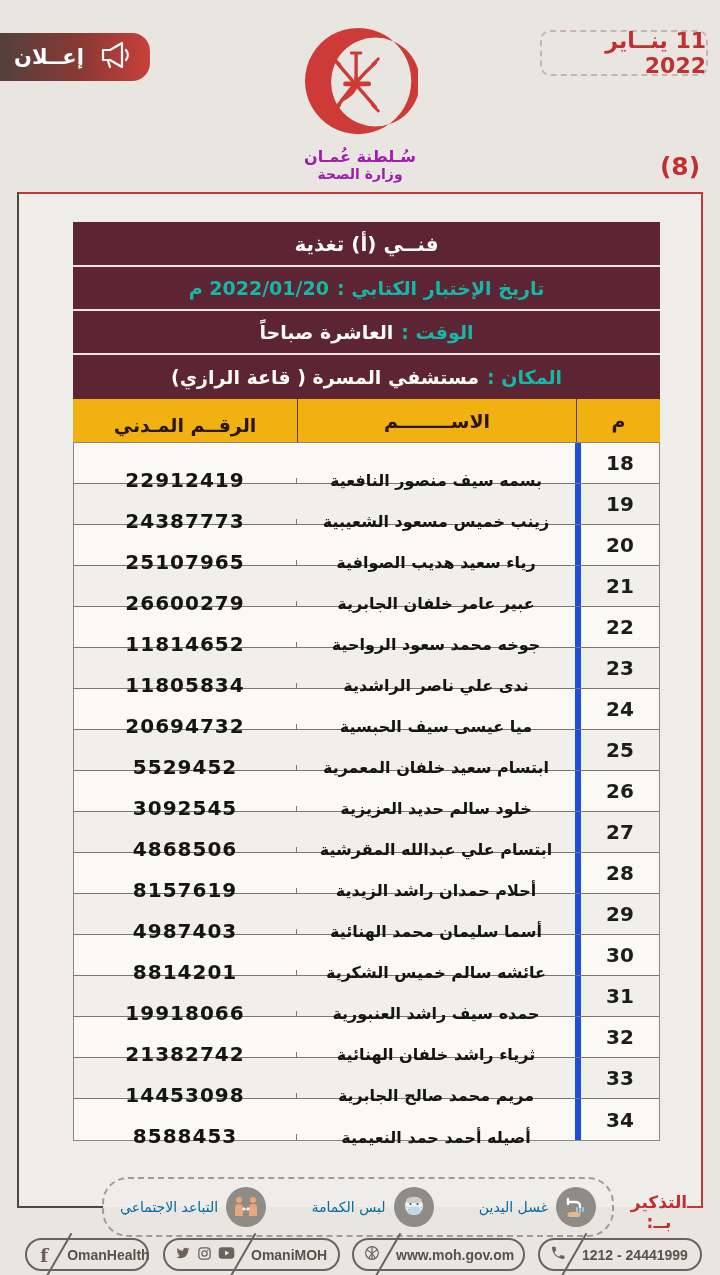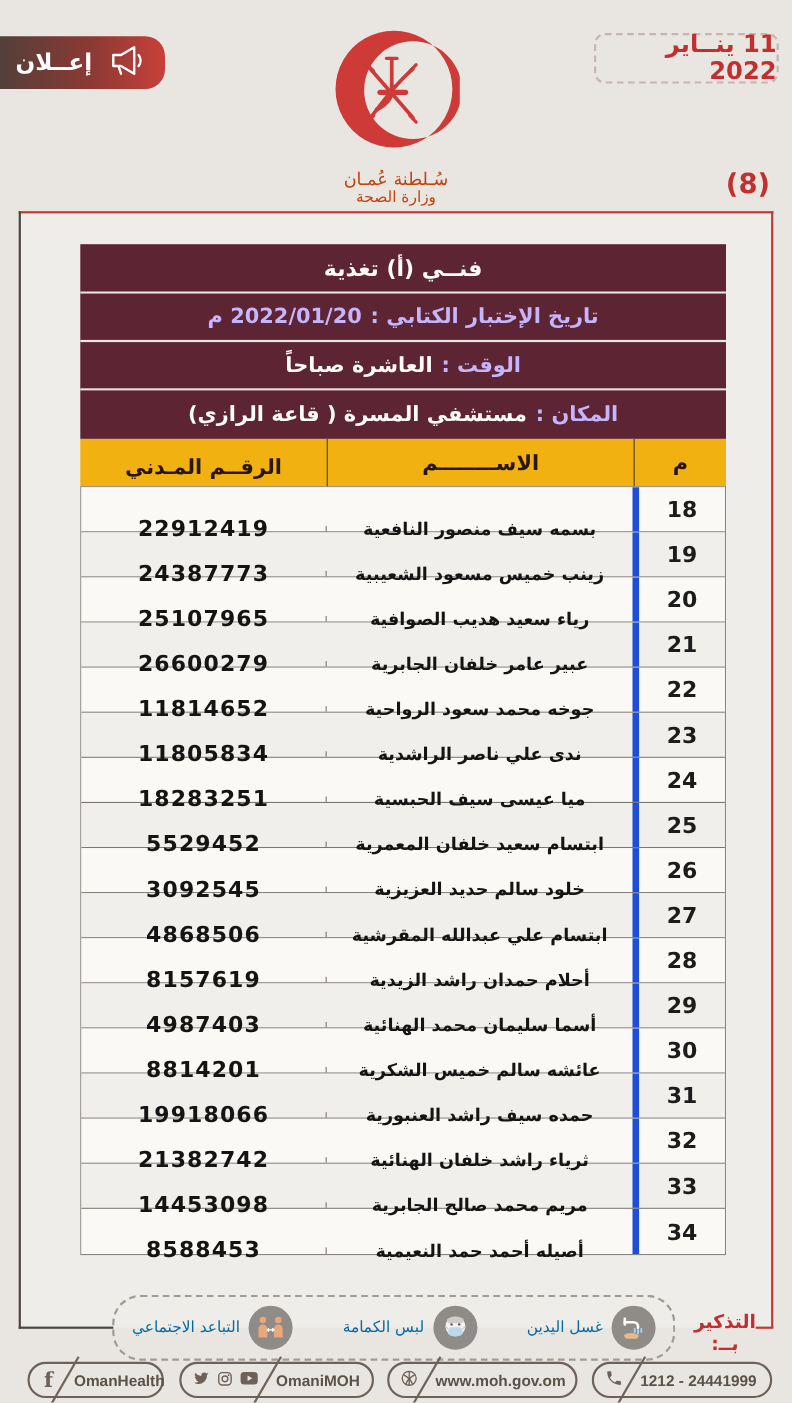--- a/index.html
+++ b/index.html
@@ -7,21 +7,21 @@
   .page { position:relative; width:720px; height:1275px; margin:0 auto;
           background:#e9e6e2; overflow:hidden; }
 
   
   .announce-badge { position:absolute; left:0; top:33px; width:150px; height:48px;
     background:linear-gradient(90deg,#53403a 0%, #8c3934 55%, #c8403a 100%);
     border-radius:0 18px 18px 0; display:flex; align-items:center; justify-content:center;
     gap:14px; color:#fff; }
   .announce-badge .lbl { font-size:21px; font-weight:bold; }
   .logo-wrap { position:absolute; left:270px; top:26px; width:180px; text-align:center; }
-  .logo-cal { margin-top:12px; color:#c2410c; font-weight:normal; line-height:1.15; }
+  .logo-cal { margin-top:6px; color:#a21caf; font-weight:bold; line-height:1.15; }
   .logo-cal .l1 { font-size:16px; }
   .logo-cal .l2 { font-size:14px; }
   .date-badge { position:absolute; left:540px; top:30px; width:168px; height:46px;
     border:2px dashed #c7b6af; border-radius:10px; display:flex; align-items:center;
     justify-content:center; color:#c1302e; font-size:22px; font-weight:bold; }
   .page-num { position:absolute; left:655px; top:152px; width:50px; text-align:center;
     color:#c1302e; font-size:25px; font-weight:bold; }
 
   
   .card-bg   { position:absolute; left:19px;  top:194px; width:682px; height:1013px; background:#efedе9; background:#efede9; }
@@ -31,21 +31,21 @@
   .conn-left { position:absolute; left:17px;  top:1206px; width:86px; height:2px; background:#4d4742; }
   .conn-right{ position:absolute; left:687px; top:1206px; width:16px; height:2px; background:#bf3a36; }
 
   
   .table { position:absolute; left:65px; top:222px; width:595px;padding-left:8px; }
   .mrow { background:#5d2433; color:#fff; display:flex; align-items:center;
           justify-content:center; gap:8px; font-weight:bold; font-size:19px;
           height:44px; border-bottom:2px solid #e9e6e2; }
   .mrow.title { height:45px; font-size:20px; }
   .mrow.last { border-bottom:none; }
-  .gold { color:#c4b5fd; }
+  .gold { color:#14b8a6; }
   .white { color:#fdfcf8; }
   .hrow { background:#f1b111; display:flex; height:43px; font-weight:bold;
           font-size:19px; color:#2a160d; }
   .hrow .cell { display:flex; align-items:center; justify-content:center; }
   .tbody { border:1px solid #8a8580; }
   .trow { display:flex; height:41px; border-bottom:1px solid #7b7673; }
   .trow:last-child { border-bottom:none; }
   .trow:nth-child(odd)  { background:#faf9f6; }
   .trow:nth-child(even) { background:#f1efec; }
   .c-serial { width:84px;  display:flex; align-items:center; justify-content:center;
@@ -183,21 +183,21 @@
 
     <div class="trow">
       <div class="c-serial">23</div>
       <div class="c-name">ندى علي ناصر الراشدية</div>
       <div class="c-civil">11805834</div>
     </div>
 
     <div class="trow">
       <div class="c-serial">24</div>
       <div class="c-name">ميا عيسى سيف الحبسية</div>
-      <div class="c-civil">18283251</div>
+      <div class="c-civil">20694732</div>
     </div>
 
     <div class="trow">
       <div class="c-serial">25</div>
       <div class="c-name">ابتسام سعيد خلفان المعمرية</div>
       <div class="c-civil">5529452</div>
     </div>
 
     <div class="trow">
       <div class="c-serial">26</div>

